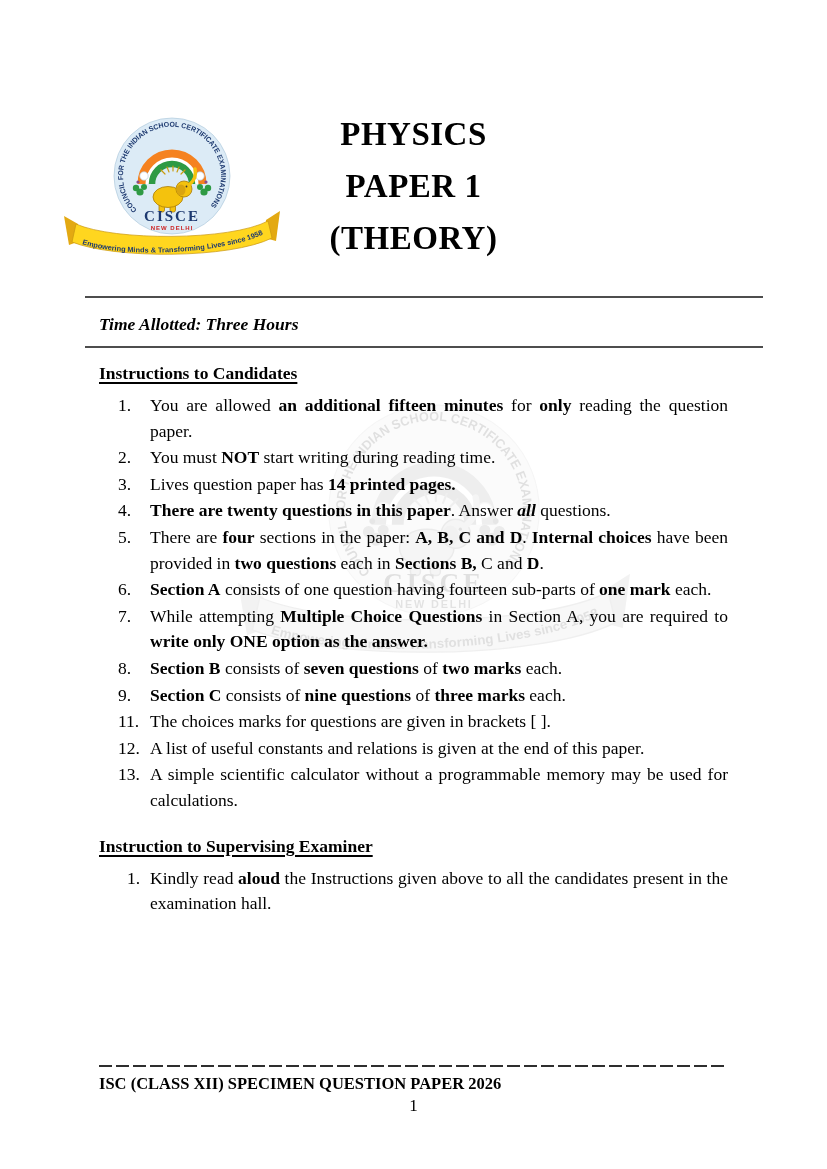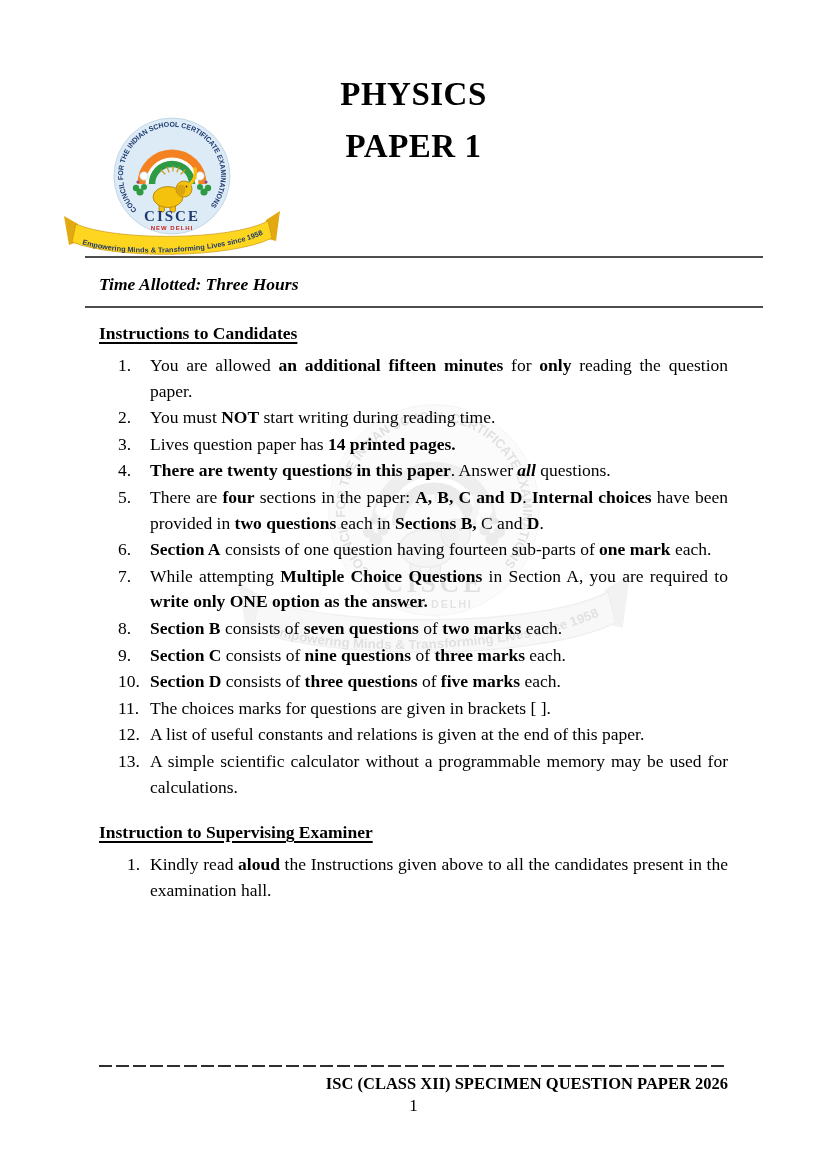--- a/index.html
+++ b/index.html
@@ -13,21 +13,21 @@
     margin:0 auto; overflow:hidden;
     font-family:"Liberation Serif","DejaVu Serif",serif; color:var(--ink);
   }
   .content{position:relative; z-index:2;}
   
   .watermark{
     position:absolute; left:238px; top:394px; width:392px; z-index:1;
     filter:grayscale(100%); opacity:0.15; pointer-events:none;
   }
   
-  .masthead{position:relative; padding-top:68px; min-height:172px;}
+  .masthead{position:relative; padding-top:108px; min-height:172px;}
   .logo{position:absolute; left:64px; top:112px; width:216px; height:170px;}
   .titles{text-align:center; font-weight:bold; font-size:33px; line-height:52px; letter-spacing:0.5px;}
   
   .rule{border:none; border-top:2.5px solid var(--rule); margin:0 64px 0 85px; height:0;}
   .rule-1{margin-top:16px;}
   
   .meta{margin:13px 99px 9px 99px; font-weight:bold; font-style:italic; font-size:17.5px; line-height:26px;}
   
   .sec-heading{
     margin:15px 99px 0 99px; font-size:17.5px; font-weight:bold;
@@ -36,21 +36,21 @@
   
   .ilist{margin:9px 99px 0 99px;}
   .li{display:flex; font-size:17.5px; line-height:25.6px; margin-bottom:1px;}
   .li .num{flex:0 0 32px; padding-left:19px;}
   .slist .li .num{flex:0 0 23px; padding-left:28px;}
   .li .txt{flex:1; text-align:justify;}
   .st-b{font-weight:bold;} .st-bi{font-weight:bold; font-style:italic;}
   
   .footer{position:absolute; left:99px; right:99px; bottom:0; height:104px; z-index:2;}
   .dash-line{height:2px; background:repeating-linear-gradient(90deg,#2e2e2e 0 13px,transparent 13px 17px);}
-  .doc-ref{margin-top:7px; text-align:right; font-weight:bold; font-size:16.5px;}
+  .doc-ref{margin-top:7px; text-align:left; font-weight:bold; font-size:16.5px;}
   .page-num{margin-top:2px; text-align:center; font-size:17px;}
   
   .sv-badge{fill:var(--badge_bg); stroke:#a8c4d8; stroke-width:0.6;}
   .sv-ringtext{fill:var(--navy); font-family:"Liberation Sans",sans-serif; font-weight:bold; font-size:7.2px;}
   .sv-arc-orange{fill:none; stroke:var(--orange); stroke-width:9;}
   .sv-arc-white{fill:none; stroke:#ffffff; stroke-width:4;}
   .sv-arc-green{fill:none; stroke:var(--green); stroke-width:6.5;}
   .sv-ray{stroke:#c99c10; stroke-width:1.2; stroke-linecap:round;}
   .sv-eleph{fill:var(--yellow); stroke:#a97c0a; stroke-width:0.8;}
   .sv-trunk{fill:none; stroke:var(--yellow); stroke-width:3.5; stroke-linecap:round;}
@@ -134,20 +134,21 @@
 
   <div class="content">
 
     <div class="masthead">
       <svg class="logo" viewBox="0 0 216 170">
         <use href="#cisce-logo"></use>
       </svg>
       <div class="titles">
         <div>PHYSICS</div>
         <div>PAPER 1</div>
+        <div>(THEORY)</div>
       </div>
     </div>
 
     <hr class="rule rule-1">
 
     <div class="meta">
       <div>Time Allotted: Three Hours</div>
     </div>
 
     <hr class="rule">
@@ -183,24 +184,20 @@
           <span class="num">7.</span>
           <span class="txt"><span>While attempting </span><span class="st-b">Multiple Choice Questions</span><span> in Section A, you are required to </span><span class="st-b">write only ONE option as the answer.</span></span>
         </div>
       <div class="li">
           <span class="num">8.</span>
           <span class="txt"><span class="st-b">Section B</span><span> consists of </span><span class="st-b">seven questions</span><span> of </span><span class="st-b">two marks</span><span> each.</span></span>
         </div>
       <div class="li">
           <span class="num">9.</span>
           <span class="txt"><span class="st-b">Section C</span><span> consists of </span><span class="st-b">nine questions</span><span> of </span><span class="st-b">three marks</span><span> each.</span></span>
-        </div>
-      <div class="li">
-          <span class="num">10.</span>
-          <span class="txt"><span class="st-b">Section D</span><span> consists of </span><span class="st-b">three questions</span><span> of </span><span class="st-b">five marks</span><span> each.</span></span>
         </div>
       <div class="li">
           <span class="num">11.</span>
           <span class="txt"><span>The choices marks for questions are given in brackets [ ].</span></span>
         </div>
       <div class="li">
           <span class="num">12.</span>
           <span class="txt"><span>A list of useful constants and relations is given at the end of this paper.</span></span>
         </div>
       <div class="li">

